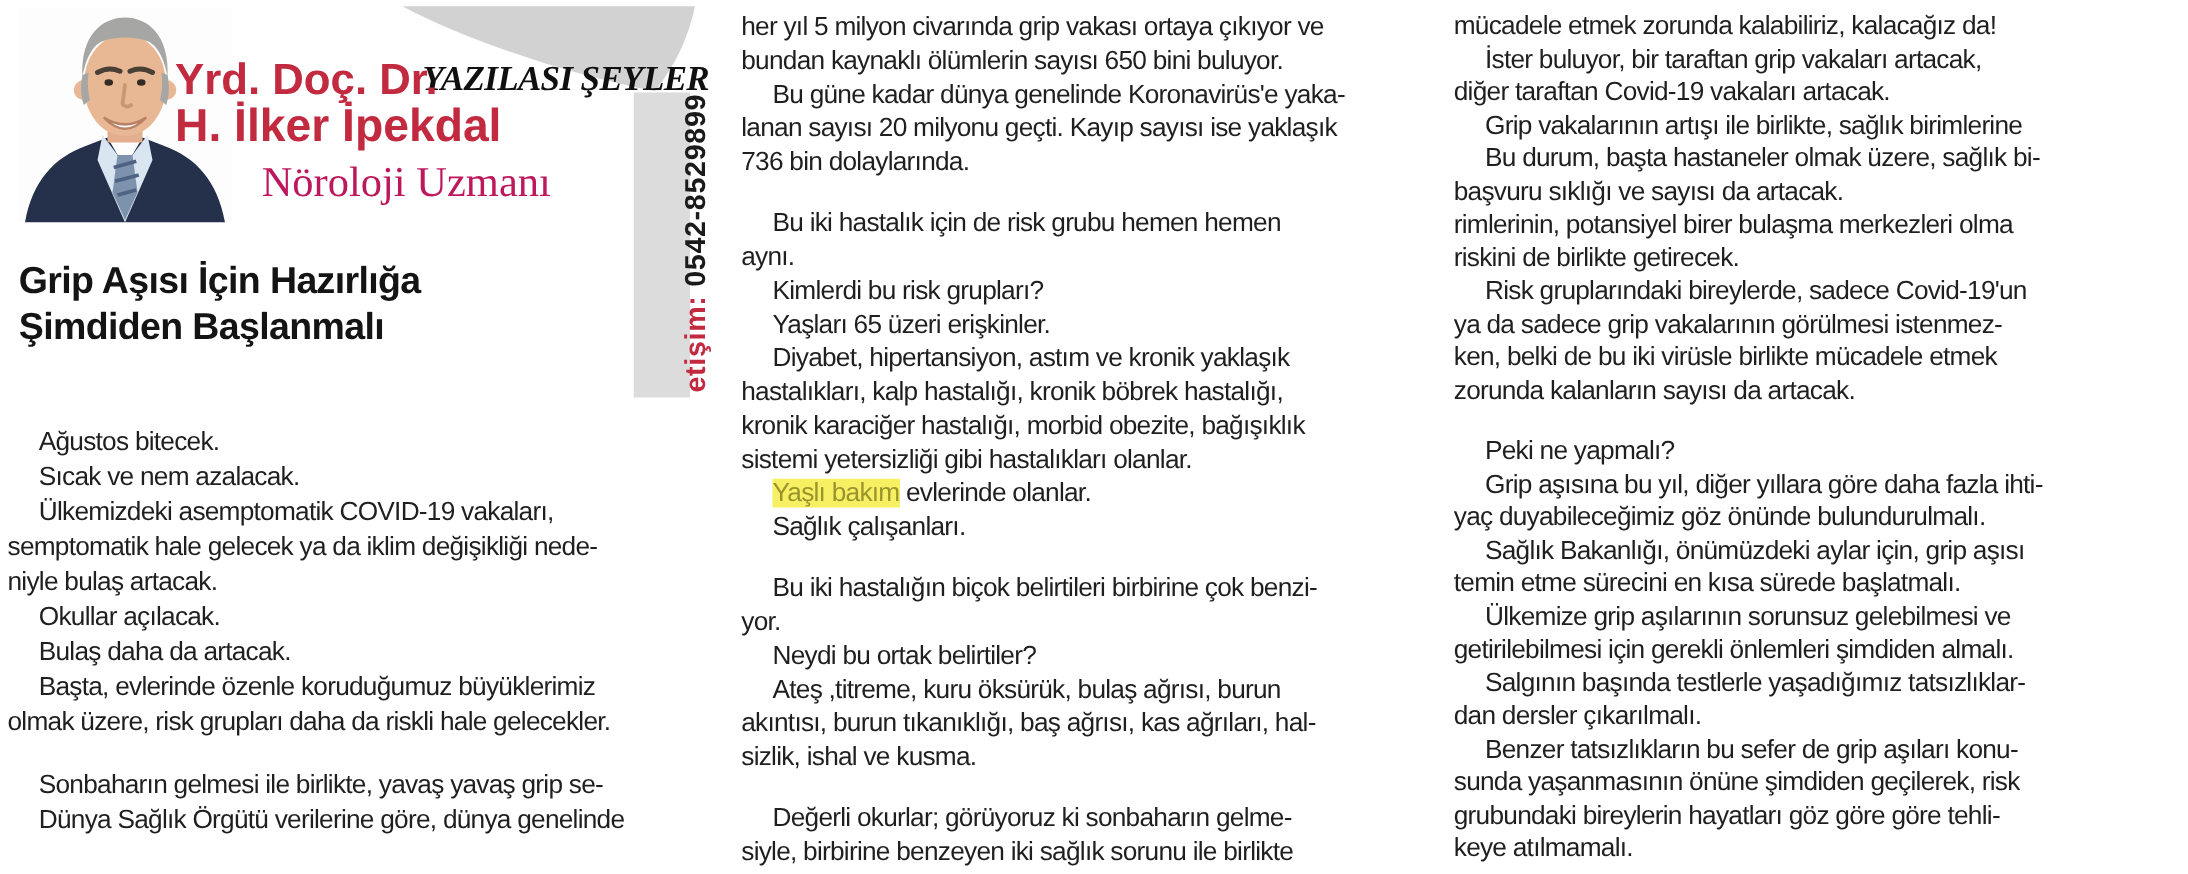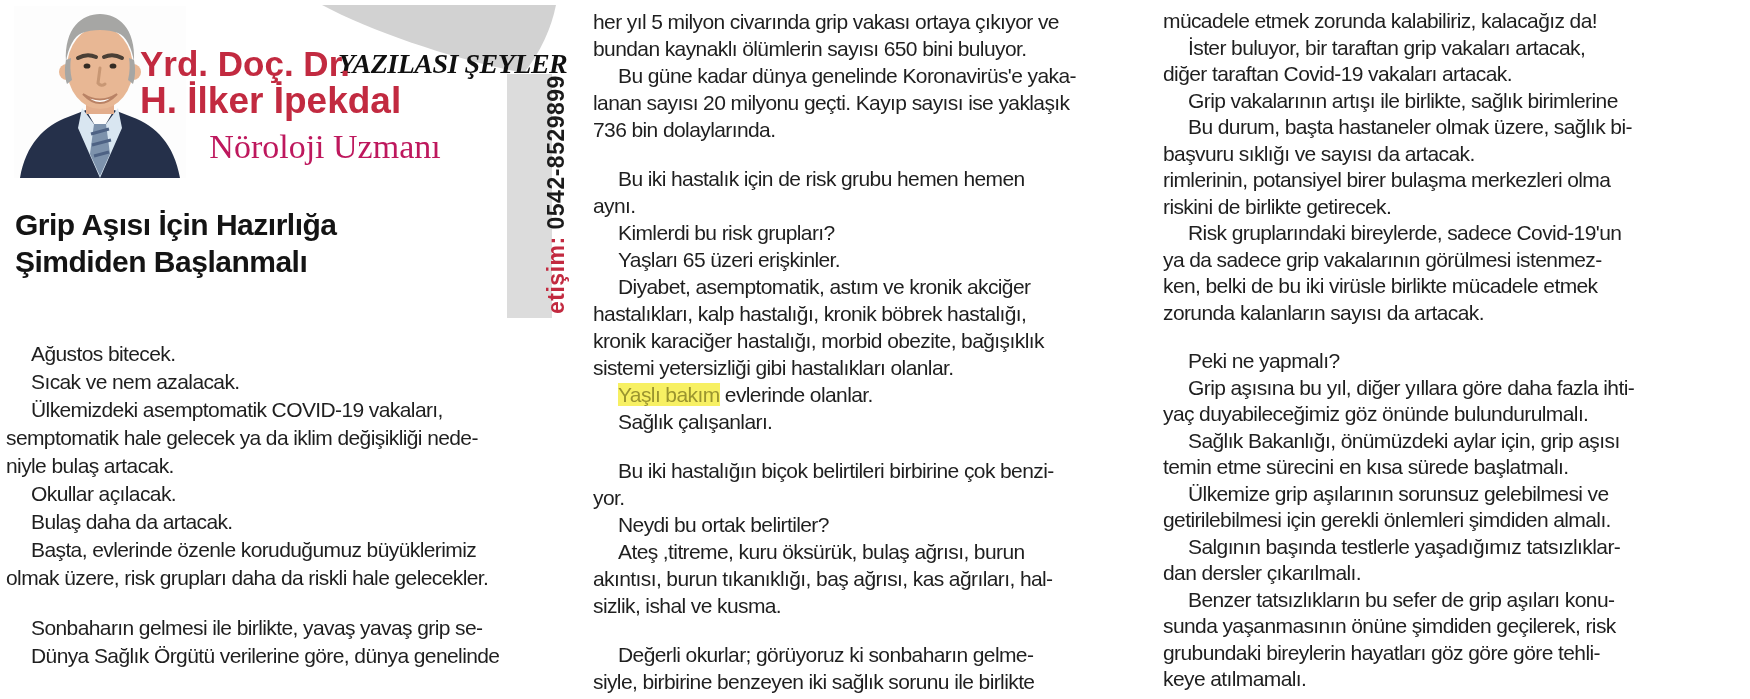--- a/index.html
+++ b/index.html
@@ -127,21 +127,21 @@
       <div class="line">her yıl 5 milyon civarında grip vakası ortaya çıkıyor ve</div>
       <div class="line">bundan kaynaklı ölümlerin sayısı 650 bini buluyor.</div>
       <div class="line indent">Bu güne kadar dünya genelinde Koronavirüs'e yaka-</div>
       <div class="line">lanan sayısı 20 milyonu geçti. Kayıp sayısı ise yaklaşık</div>
       <div class="line">736 bin dolaylarında.</div>
       <div class="spacer"></div>
       <div class="line indent">Bu iki hastalık için de risk grubu hemen hemen</div>
       <div class="line">aynı.</div>
       <div class="line indent">Kimlerdi bu risk grupları?</div>
       <div class="line indent">Yaşları 65 üzeri erişkinler.</div>
-      <div class="line indent">Diyabet, asemptomatik, astım ve kronik akciğer</div>
+      <div class="line indent">Diyabet, hipertansiyon, astım ve kronik yaklaşık</div>
       <div class="line">hastalıkları, kalp hastalığı, kronik böbrek hastalığı,</div>
       <div class="line">kronik karaciğer hastalığı, morbid obezite, bağışıklık</div>
       <div class="line">sistemi yetersizliği gibi hastalıkları olanlar.</div>
       <div class="line indent"><span class="hl">Yaşlı bakım</span><span> evlerinde olanlar.</span></div>
       <div class="line indent">Sağlık çalışanları.</div>
       <div class="spacer"></div>
       <div class="line indent">Bu iki hastalığın biçok belirtileri birbirine çok benzi-</div>
       <div class="line">yor.</div>
       <div class="line indent">Neydi bu ortak belirtiler?</div>
       <div class="line indent">Ateş ,titreme, kuru öksürük, bulaş ağrısı, burun</div>

